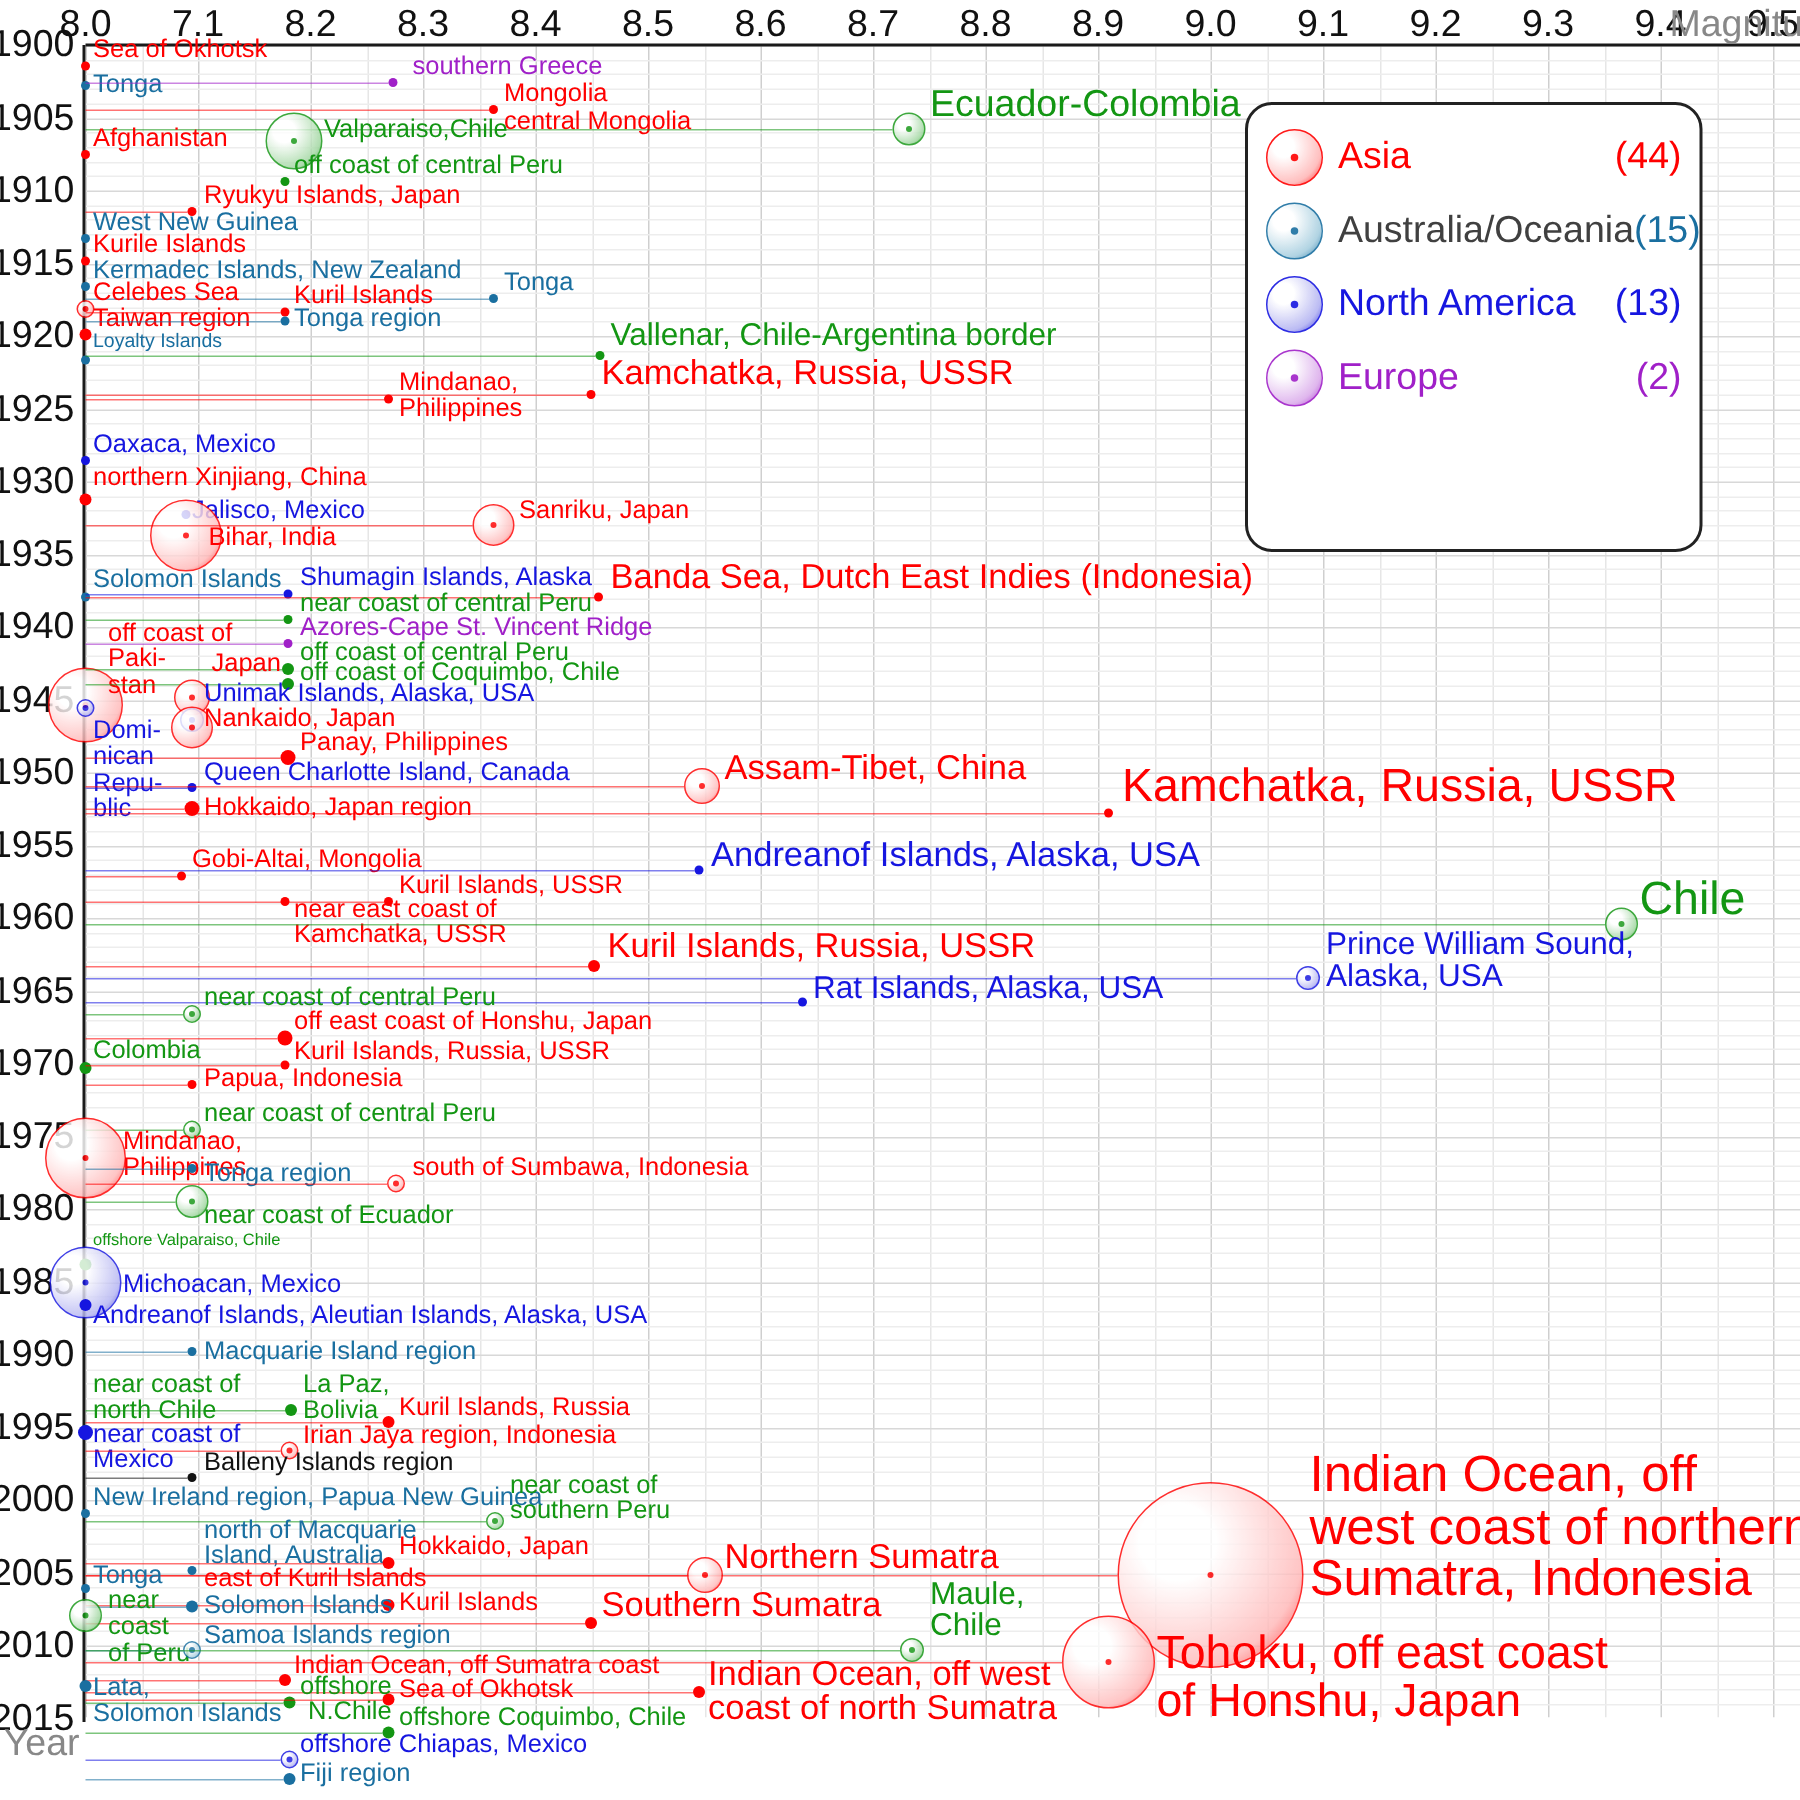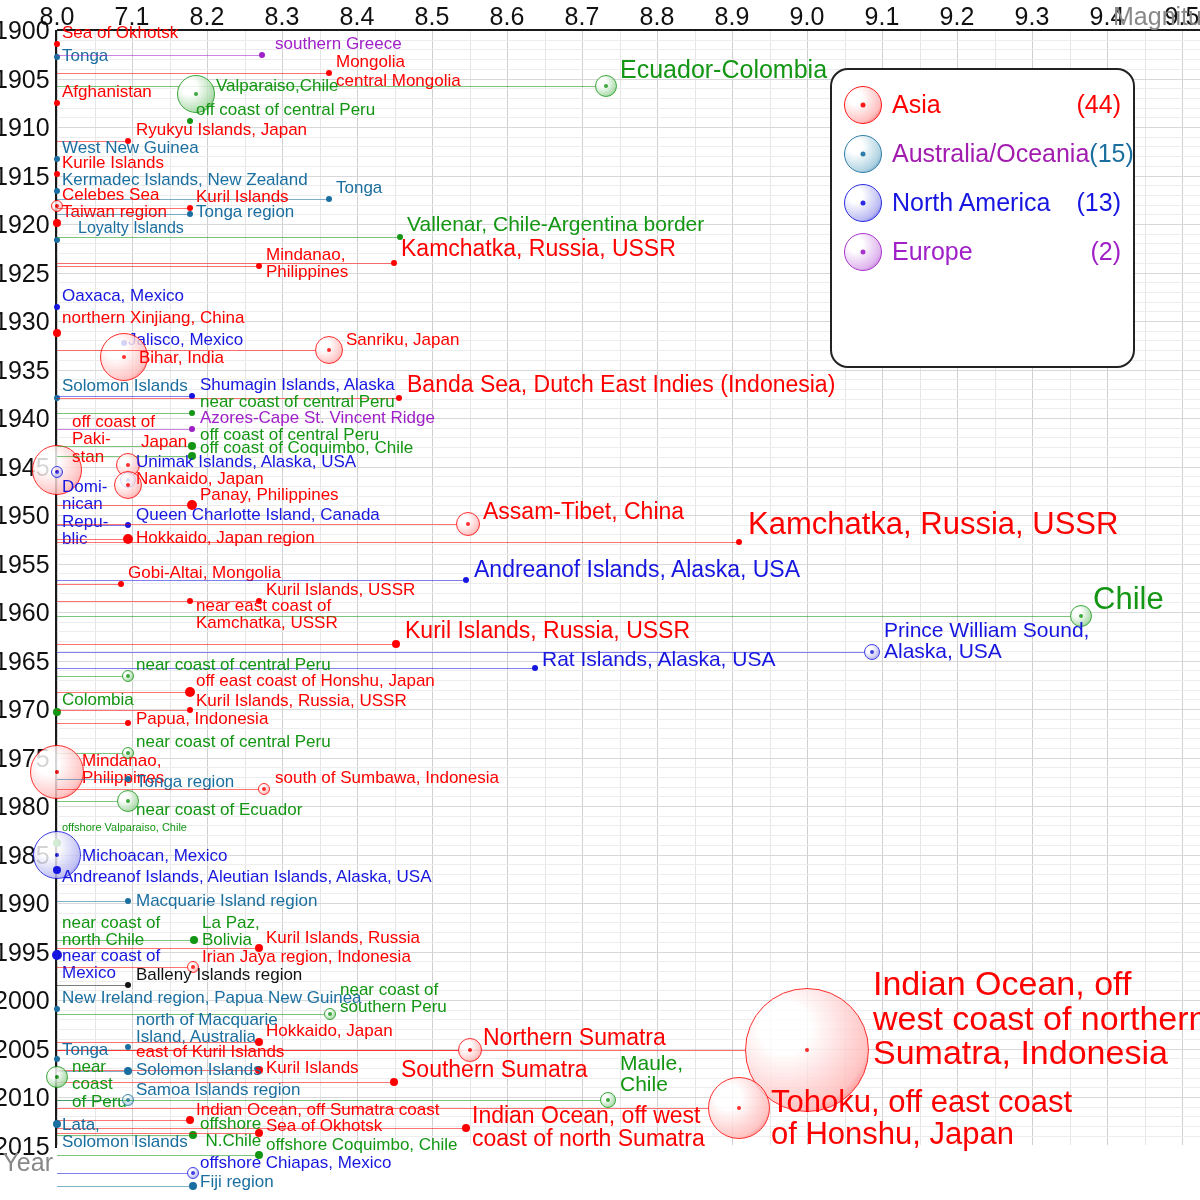--- a/index.html
+++ b/index.html
@@ -324,21 +324,21 @@
       <div class="lbl" style="left: 62px; top: 186px; font-size: 17px; color: rgb(255, 0, 0);">Celebes Sea</div>
       <div class="leader" style="left: 57px; top: 208px; width: 130px; background: rgb(255, 0, 0);"></div>
       <div class="bub" title="Kuril Islands" style="width: 6px; height: 6px; left: 190px; top: 208px; background: rgb(255, 0, 0);"></div>
       <div class="lbl" style="left: 196px; top: 188px; font-size: 17px; color: rgb(255, 0, 0);">Kuril Islands</div>
       <div class="bub" title="Taiwan region" style="width: 8px; height: 8px; left: 57px; top: 223px; background: rgb(255, 0, 0);"></div>
       <div class="lbl" style="left: 62px; top: 203px; font-size: 17px; color: rgb(255, 0, 0);">Taiwan region</div>
       <div class="leader" style="left: 57px; top: 214px; width: 130px; background: rgb(26, 111, 160);"></div>
       <div class="bub" title="Tonga region" style="width: 6px; height: 6px; left: 190px; top: 214px; background: rgb(26, 111, 160);"></div>
       <div class="lbl" style="left: 196px; top: 203px; font-size: 17px; color: rgb(26, 111, 160);">Tonga region</div>
       <div class="bub" title="Loyalty Islands" style="width: 6px; height: 6px; left: 57px; top: 240px; background: rgb(26, 111, 160);"></div>
-      <div class="lbl" style="left: 62px; top: 220px; font-size: 16px; color: rgb(26, 111, 160); margin-left: 16px;">Loyalty Islands</div>
+      <div class="lbl" style="left: 62px; top: 220px; font-size: 13px; color: rgb(26, 111, 160);">Loyalty Islands</div>
       <div class="leader" style="left: 57px; top: 237px; width: 340px; background: rgb(19, 150, 19);"></div>
       <div class="bub" title="Vallenar, Chile-Argentina border" style="width: 6px; height: 6px; left: 400px; top: 237px; background: rgb(19, 150, 19);"></div>
       <div class="lbl" style="left: 407px; top: 213px; font-size: 21px; color: rgb(19, 150, 19);">Vallenar, Chile-Argentina border</div>
       <div class="leader" style="left: 57px; top: 263px; width: 334px; background: rgb(255, 0, 0);"></div>
       <div class="bub" title="Kamchatka, Russia, USSR" style="width: 6px; height: 6px; left: 394px; top: 263px; background: rgb(255, 0, 0);"></div>
       <div class="lbl" style="left: 401px; top: 237px; font-size: 23px; color: rgb(255, 0, 0);">Kamchatka, Russia, USSR</div>
       <div class="leader" style="left: 57px; top: 266px; width: 199px; background: rgb(255, 0, 0);"></div>
       <div class="bub" title="Mindanao, Philippines" style="width: 6px; height: 6px; left: 259px; top: 266px; background: rgb(255, 0, 0);"></div>
       <div class="lbl" style="left: 266px; top: 246px; font-size: 17px; color: rgb(255, 0, 0);">Mindanao,
 Philippines</div>
@@ -616,21 +616,21 @@
         <div class="lgbub" style="border: 1.5px solid rgb(255, 0, 0); background: radial-gradient(circle at 30% 30%, rgb(255, 255, 255) 0%, rgb(255, 255, 255) 20%, rgb(255, 184, 184) 70%, rgb(255, 0, 0) 100%); opacity: 0.9;">
           <div class="core" style="background: rgb(255, 0, 0);"></div>
         </div>
         <div class="lgname" style="color: rgb(255, 0, 0);">Asia</div>
         <div class="lgcount" style="color: rgb(255, 0, 0);">(44)</div>
       </div>
       <div class="lgrow">
         <div class="lgbub" style="border: 1.5px solid rgb(26, 111, 160); background: radial-gradient(circle at 30% 30%, rgb(255, 255, 255) 0%, rgb(255, 255, 255) 20%, rgb(168, 207, 224) 70%, rgb(26, 111, 160) 100%); opacity: 0.9;">
           <div class="core" style="background: rgb(26, 111, 160);"></div>
         </div>
-        <div class="lgname" style="color: #a21caf;">Australia/Oceania</div>
+        <div class="lgname" style="color: #404040;">Australia/Oceania</div>
         <div class="lgcount" style="color: rgb(26, 111, 160);">(15)</div>
       </div>
       <div class="lgrow">
         <div class="lgbub" style="border: 1.5px solid rgb(22, 22, 224); background: radial-gradient(circle at 30% 30%, rgb(255, 255, 255) 0%, rgb(255, 255, 255) 20%, rgb(180, 180, 242) 70%, rgb(22, 22, 224) 100%); opacity: 0.9;">
           <div class="core" style="background: rgb(22, 22, 224);"></div>
         </div>
         <div class="lgname" style="color: rgb(22, 22, 224);">North America</div>
         <div class="lgcount" style="color: rgb(22, 22, 224);">(13)</div>
       </div>
       <div class="lgrow">

